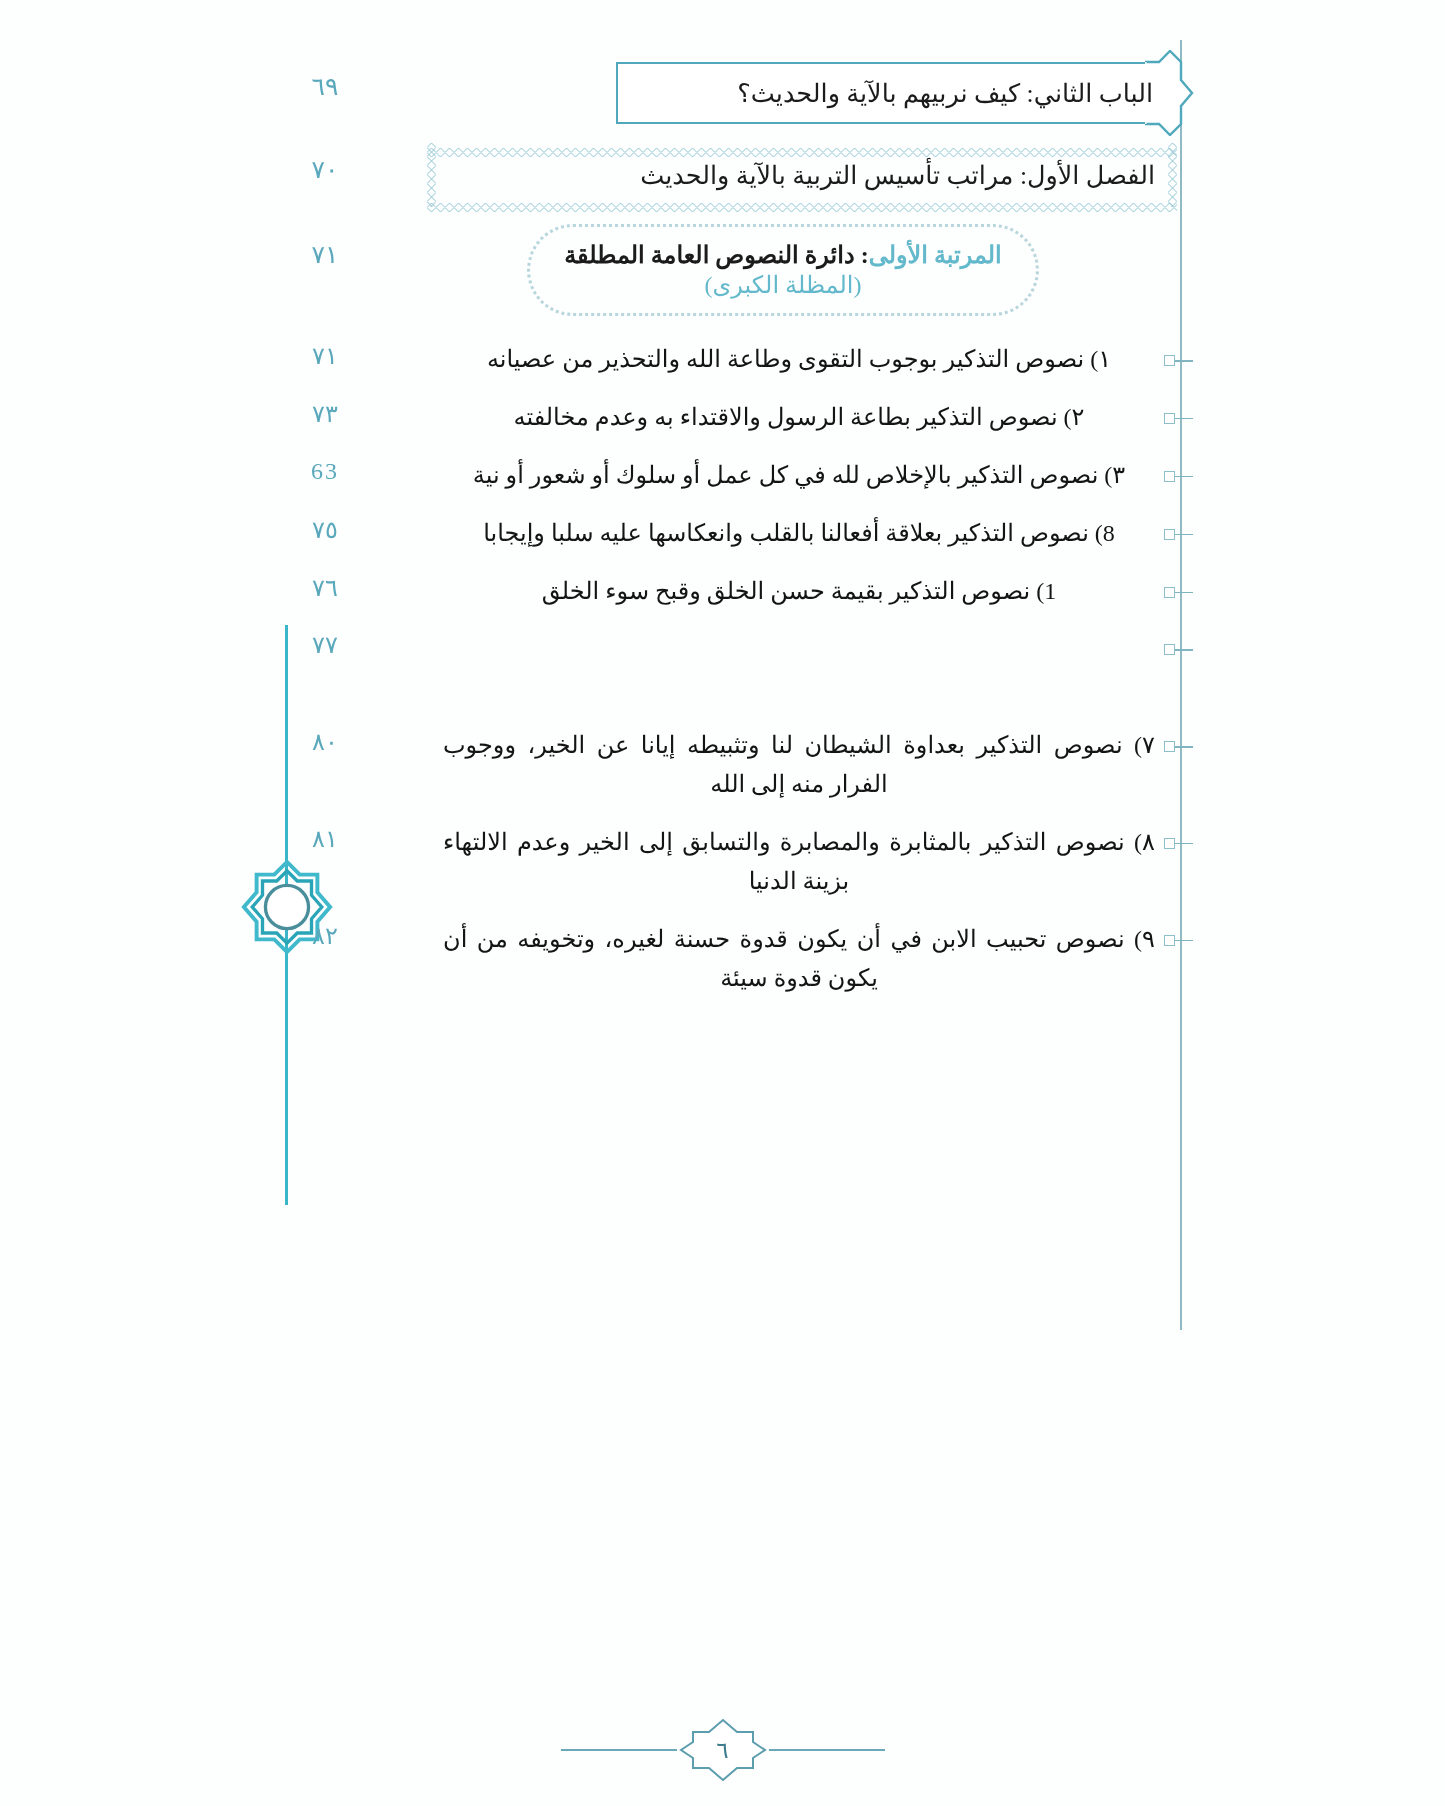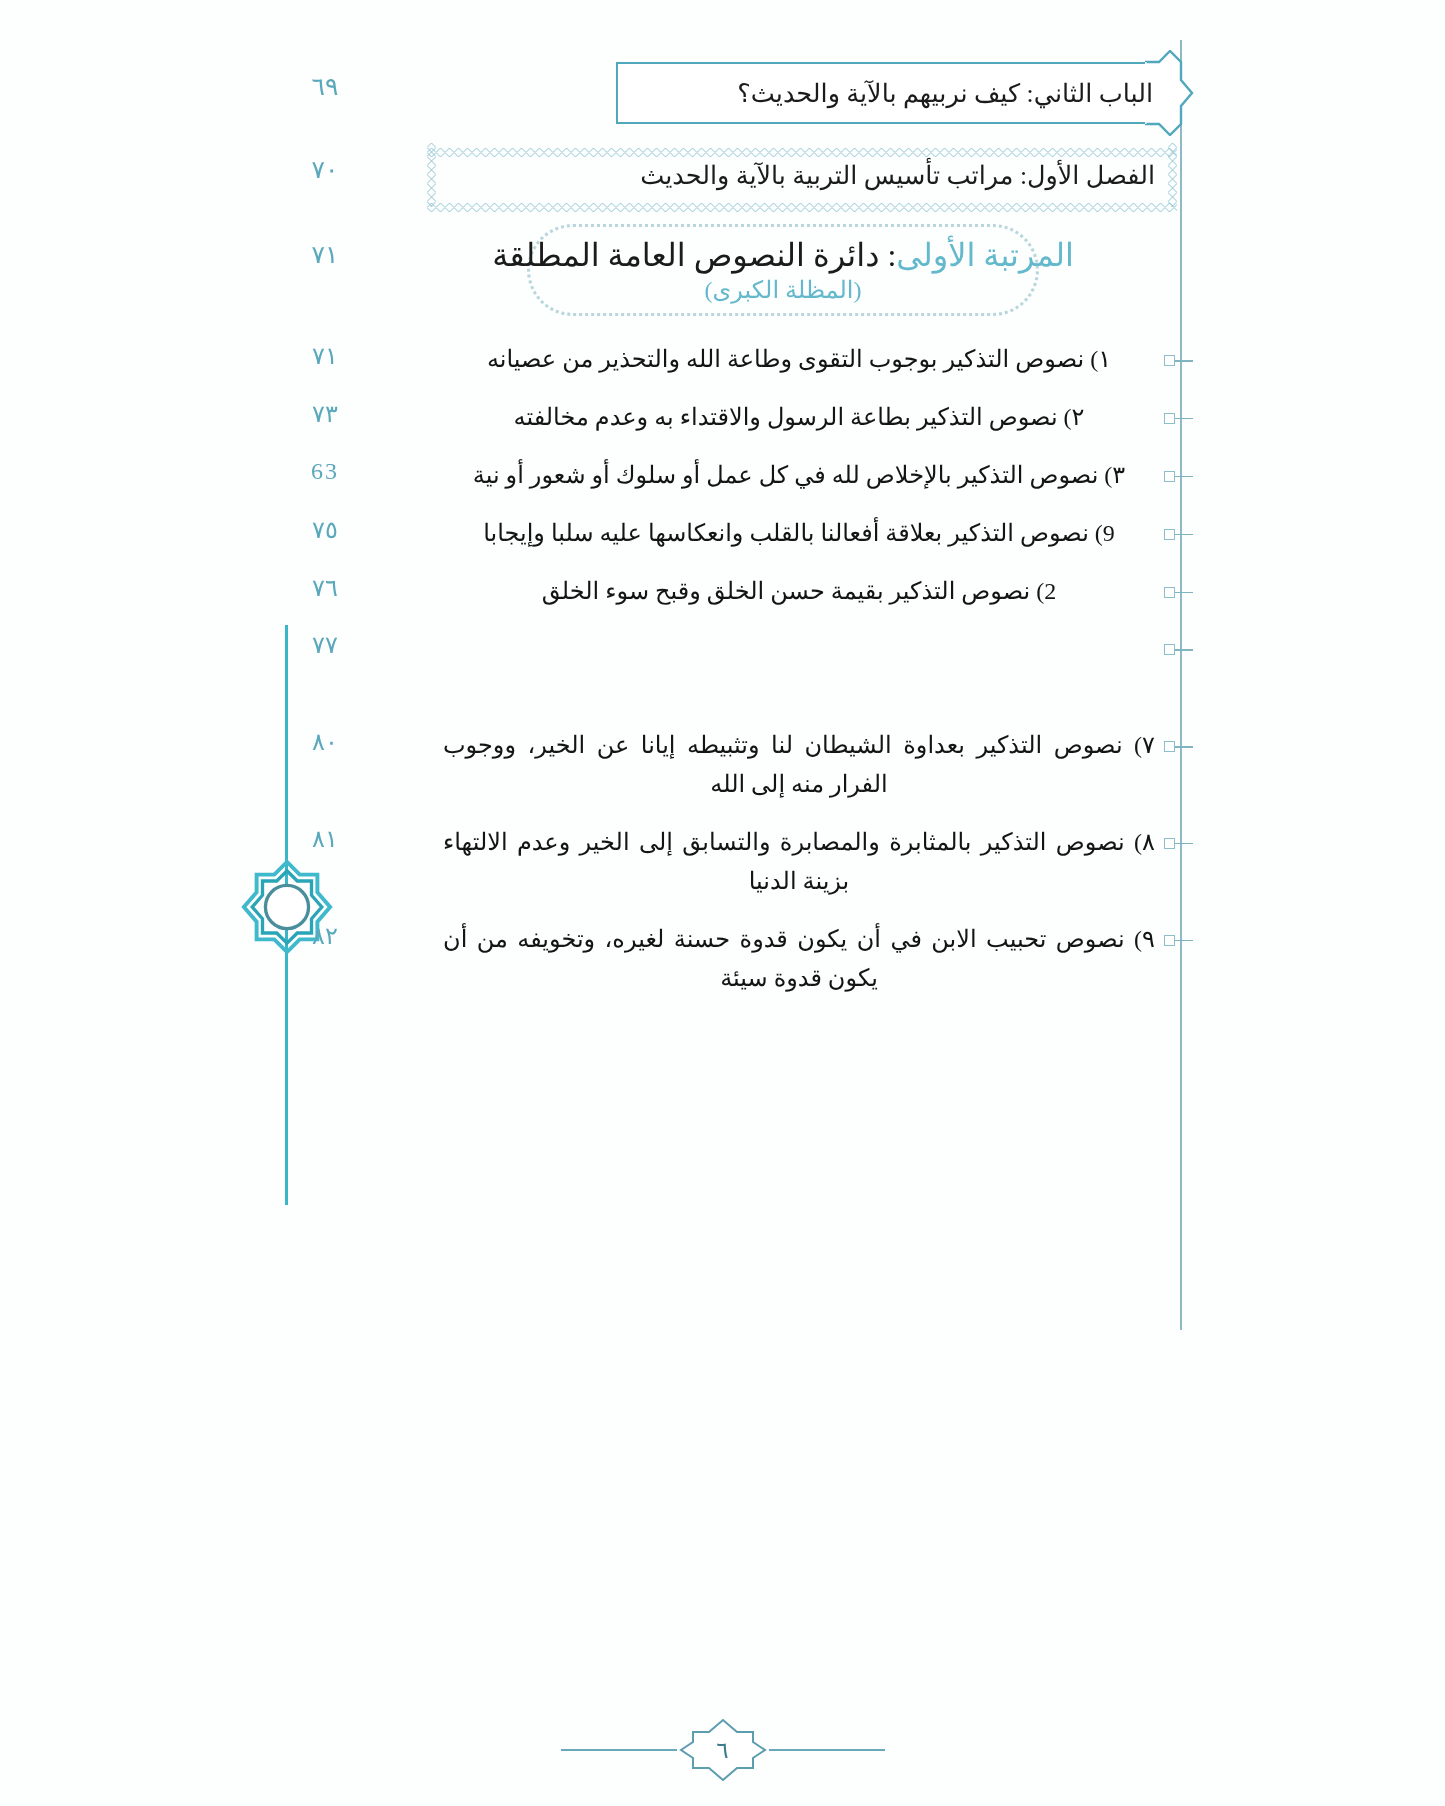--- a/index.html
+++ b/index.html
@@ -153,23 +153,24 @@
     border: 3px dotted #b9d6dd;
     border-radius: 46px;
     box-sizing: border-box;
     display: flex;
     flex-direction: column;
     align-items: center;
     justify-content: center;
     gap: 2px;
   }
   .band-martaba .line1 {
-    font-size: 32px;
+    font-size: 24px;
     color: #1b1b1b;
     white-space: nowrap;
+    font-weight: bold;
   }
   .band-martaba .line1 .accent { color: #63b9cb; }
   .band-martaba .line2 {
     font-size: 24px;
     color: #63b9cb;
     white-space: nowrap;
   }
   .pg-martaba {
     position: absolute;
     top: 240px;
@@ -369,29 +370,29 @@
           <div class="sq"></div>
         </div>
         <div class="entry-text">٣) نصوص التذكير بالإخلاص لله في كل عمل أو سلوك أو شعور أو نية</div>
         <div class="entry-page">63</div>
       </div>
       <div class="entry" style="position: relative; height: 54.875px;">
         <div class="marker">
           <div class="dash"></div>
           <div class="sq"></div>
         </div>
-        <div class="entry-text">9) نصوص التذكير بعلاقة أفعالنا بالقلب وانعكاسها عليه سلبا وإيجابا</div>
+        <div class="entry-text">8) نصوص التذكير بعلاقة أفعالنا بالقلب وانعكاسها عليه سلبا وإيجابا</div>
         <div class="entry-page">٧٥</div>
       </div>
       <div class="entry" style="position: relative; height: 54.875px;">
         <div class="marker">
           <div class="dash"></div>
           <div class="sq"></div>
         </div>
-        <div class="entry-text">2) نصوص التذكير بقيمة حسن الخلق وقبح سوء الخلق</div>
+        <div class="entry-text">1) نصوص التذكير بقيمة حسن الخلق وقبح سوء الخلق</div>
         <div class="entry-page">٧٦</div>
       </div>
       <div class="entry" style="position: relative; height: 93.75px;">
         <div class="marker">
           <div class="dash"></div>
           <div class="sq"></div>
         </div>
         <div class="entry-page">٧٧</div>
       </div>
       <div class="entry" style="position: relative; height: 93.75px;">

